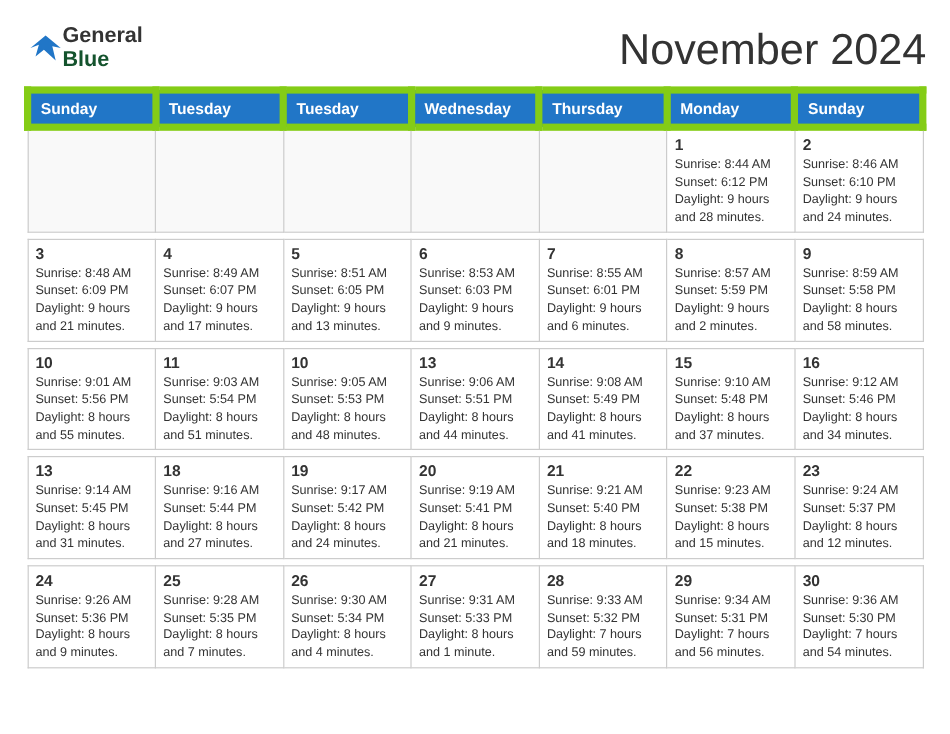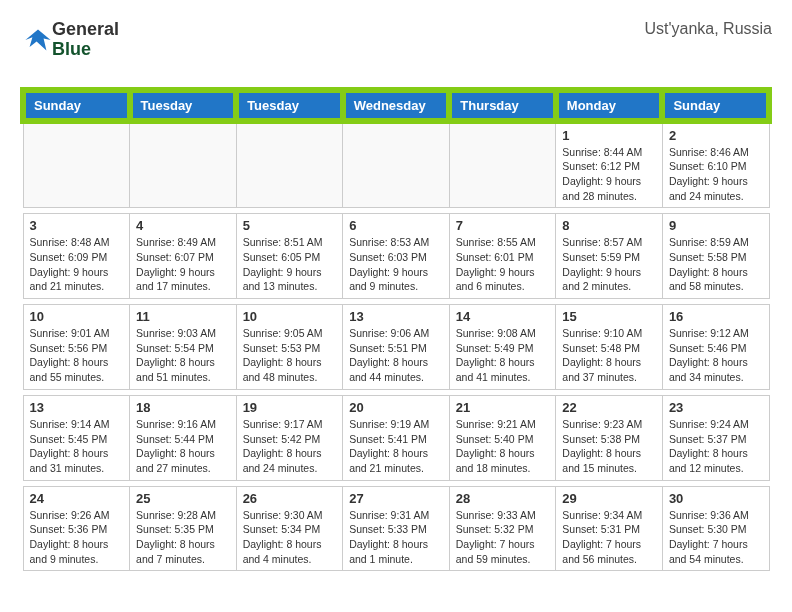--- a/index.html
+++ b/index.html
@@ -7,21 +7,21 @@
       font-family: Arial, sans-serif;
       background: #fff;
       width: 792px;
       min-height: 612px;
       padding: 20px;
     }
     .header {
       display: flex;
       justify-content: space-between;
       align-items: flex-start;
-      margin-bottom: 27px;
+      margin-bottom: 10px;
     }
     .logo {
       display: flex;
       align-items: center;
     }
     .logo-text {
       display: flex;
       flex-direction: column;
       font-size: 18px;
       font-weight: bold;
@@ -98,21 +98,21 @@
   <div class="logo">
     <svg class="logo-bird" viewBox="0 0 40 40">
       <polygon points="20,5 38,20 28,18 32,35 18,22 8,30 12,16 2,20" fill="#2176c7"></polygon>
     </svg>
     <div class="logo-text">
       <span class="logo-general">General</span>
       <span class="logo-blue">Blue</span>
     </div>
   </div>
   <div class="title-area">
-    <div class="location-title">Ust'yanka, Russia</div>
+    <div class="month-title">November 2024</div>
   </div>
 </div>
 
 <table class="calendar">
   <thead>
     <tr>
     <th>Sunday</th>
         <th>Tuesday</th>
         <th>Tuesday</th>
         <th>Wednesday</th>

